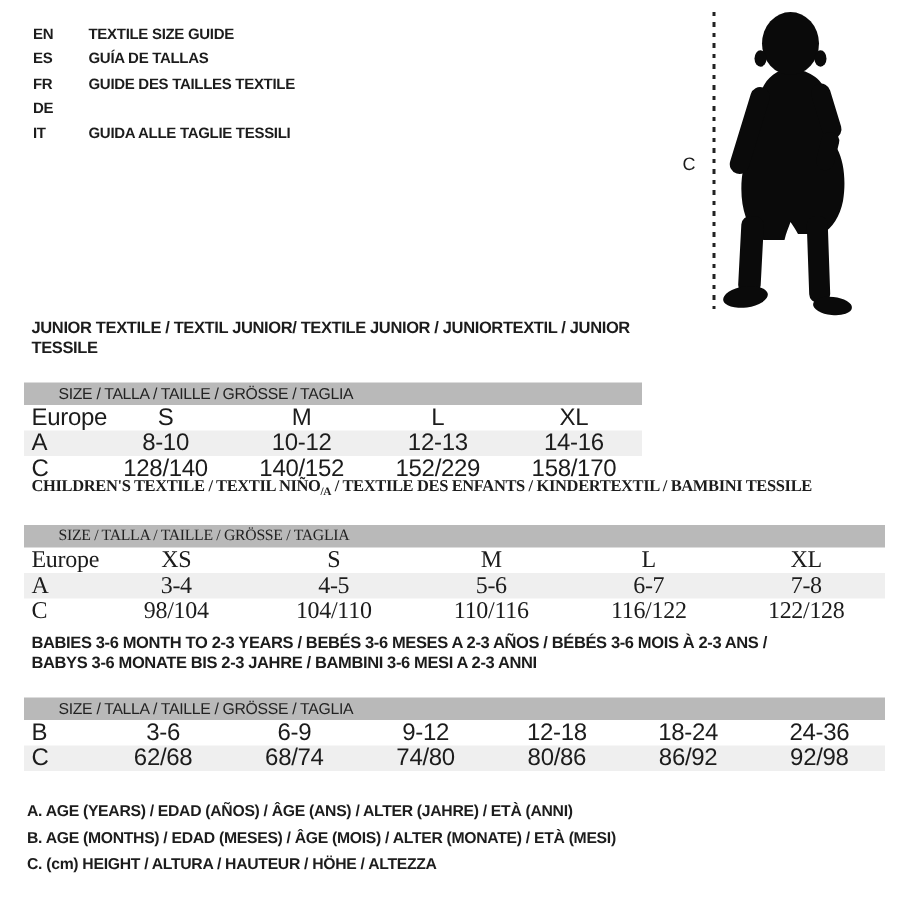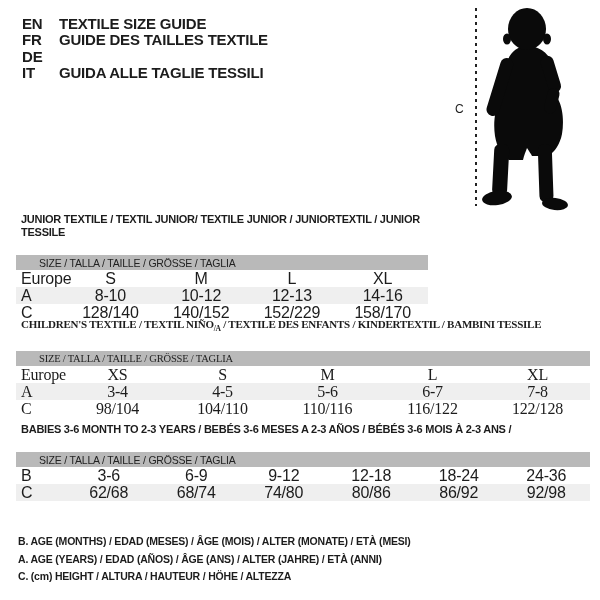--- a/index.html
+++ b/index.html
@@ -3,21 +3,21 @@
 <meta charset="utf-8">
 <style>
   html,body { margin:0; padding:0; background:#fff; }
   .canvas {
     position:relative; width:600px; height:600px; background:#ffffff;
     font-family:"Liberation Sans", sans-serif; color:#1c1c1c; overflow:hidden;
   }
   
   .langs { position:absolute; left:22px; top:15px; }
   .lang-row { display:flex; height:16.5px; align-items:center;
-              font-size:15px; font-weight:bold; letter-spacing:-0.2px; }
+              font-size:10px; font-weight:bold; letter-spacing:-0.2px; }
   .lang-code { width:37px; }
   
   .measure-line { position:absolute; left:475px; top:8px; width:2px; height:198px;
     background:repeating-linear-gradient(to bottom,#222 0 3px, transparent 3px 7px); }
   .measure-label { position:absolute; left:455px; top:102px; font-size:12px; }
   .baby { position:absolute; left:482px; top:4px; width:106px; height:208px; }
   
   .sec { position:absolute; left:16px; }
   .s1 { top:213px; width:412px; }
   .s2 { top:318px; width:574px;font-family:Liberation Serif, serif; }
@@ -36,20 +36,24 @@
 </style>
 </head>
 <body>
 
 <div class="canvas">
 
   <div class="langs">
     <div class="lang-row">
       <span class="lang-code">EN</span>
       <span class="lang-title">TEXTILE SIZE GUIDE</span>
+    </div>
+    <div class="lang-row">
+      <span class="lang-code">ES</span>
+      <span class="lang-title">GUÍA DE TALLAS</span>
     </div>
     <div class="lang-row">
       <span class="lang-code">FR</span>
       <span class="lang-title">GUIDE DES TAILLES TEXTILE</span>
     </div>
     <div class="lang-row">
       <span class="lang-code">DE</span>
     </div>
     <div class="lang-row">
       <span class="lang-code">IT</span>
@@ -134,20 +138,21 @@
       <span class="val">98/104</span>
       <span class="val">104/110</span>
       <span class="val">110/116</span>
       <span class="val">116/122</span>
       <span class="val">122/128</span>
     </div>
   </section>
 
   <section class="sec s3">
     <div class="sec-title">BABIES 3-6 MONTH TO 2-3 YEARS / BEBÉS 3-6 MESES A 2-3 AÑOS / BÉBÉS 3-6 MOIS À 2-3 ANS /</div>
+    <div class="sec-title">BABYS 3-6 MONATE BIS 2-3 JAHRE / BAMBINI 3-6 MESI A 2-3 ANNI</div>
     <div class="size-bar">
       <span>SIZE / TALLA / TAILLE / GRÖSSE / TAGLIA</span>
     </div>
     <div class="trow">
       <span class="lbl">B</span>
       <span class="val">3-6</span>
       <span class="val">6-9</span>
       <span class="val">9-12</span>
       <span class="val">12-18</span>
       <span class="val">18-24</span>
@@ -158,18 +163,18 @@
       <span class="val">62/68</span>
       <span class="val">68/74</span>
       <span class="val">74/80</span>
       <span class="val">80/86</span>
       <span class="val">86/92</span>
       <span class="val">92/98</span>
     </div>
   </section>
 
   <div class="footnotes">
+    <div class="fnote">A. AGE (YEARS) / EDAD (AÑOS) / ÂGE (ANS) / ALTER (JAHRE) / ETÀ (ANNI)</div>
     <div class="fnote">B. AGE (MONTHS) / EDAD (MESES) / ÂGE (MOIS) / ALTER (MONATE) / ETÀ (MESI)</div>
-    <div class="fnote">A. AGE (YEARS) / EDAD (AÑOS) / ÂGE (ANS) / ALTER (JAHRE) / ETÀ (ANNI)</div>
     <div class="fnote">C. (cm) HEIGHT / ALTURA / HAUTEUR / HÖHE / ALTEZZA</div>
   </div>
 
 </div>
 
 </body></html>

